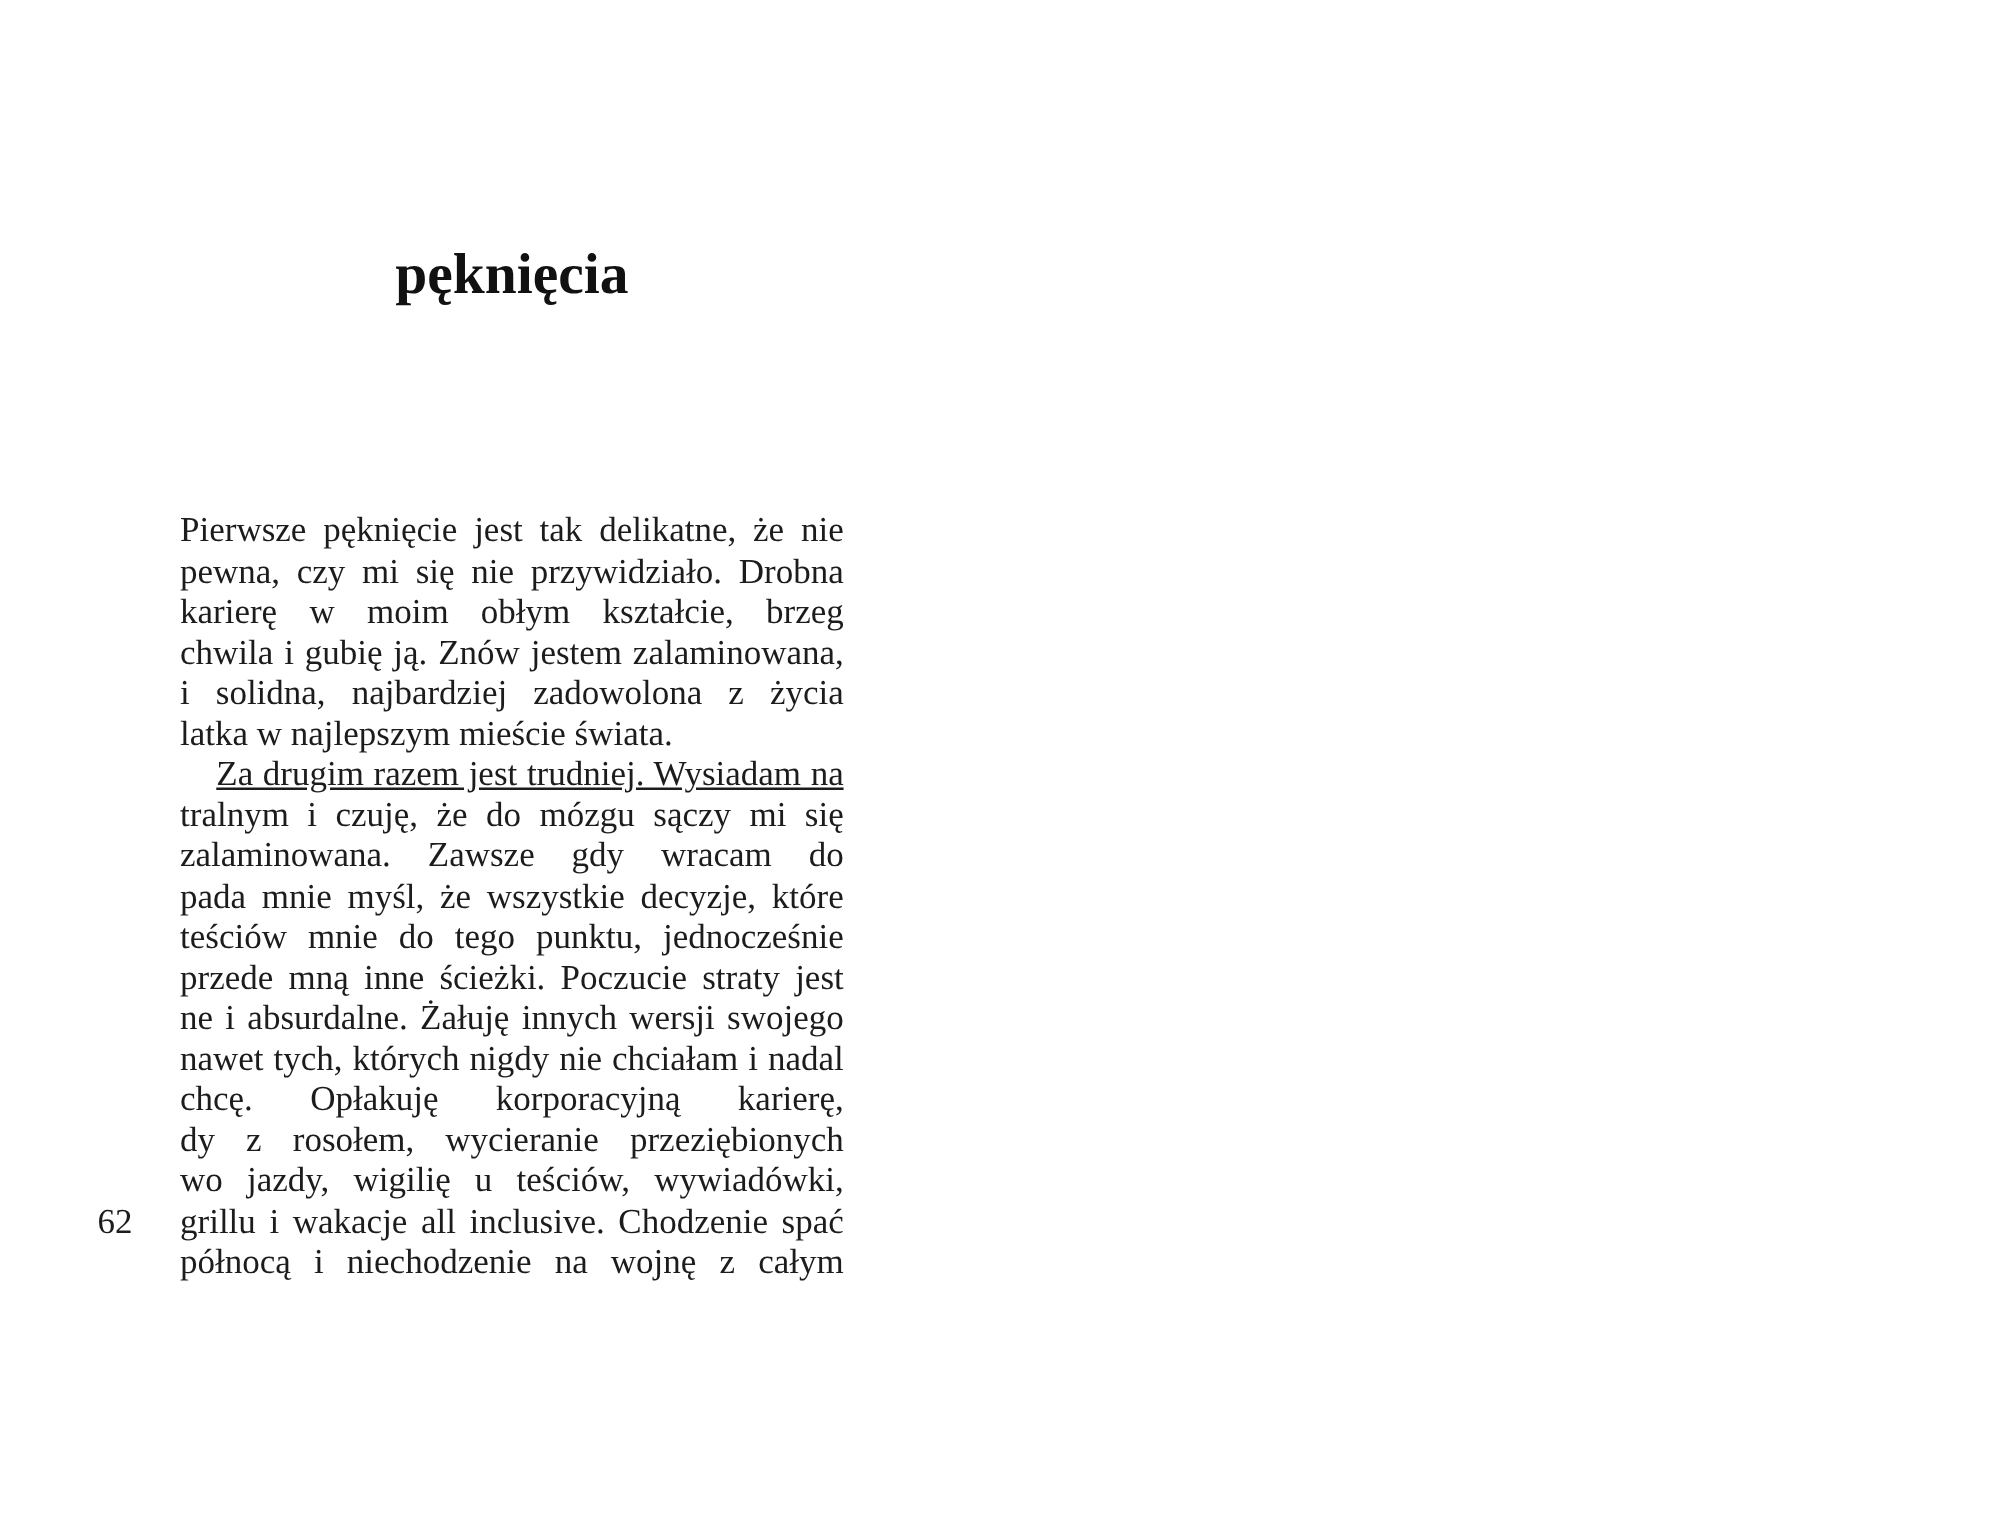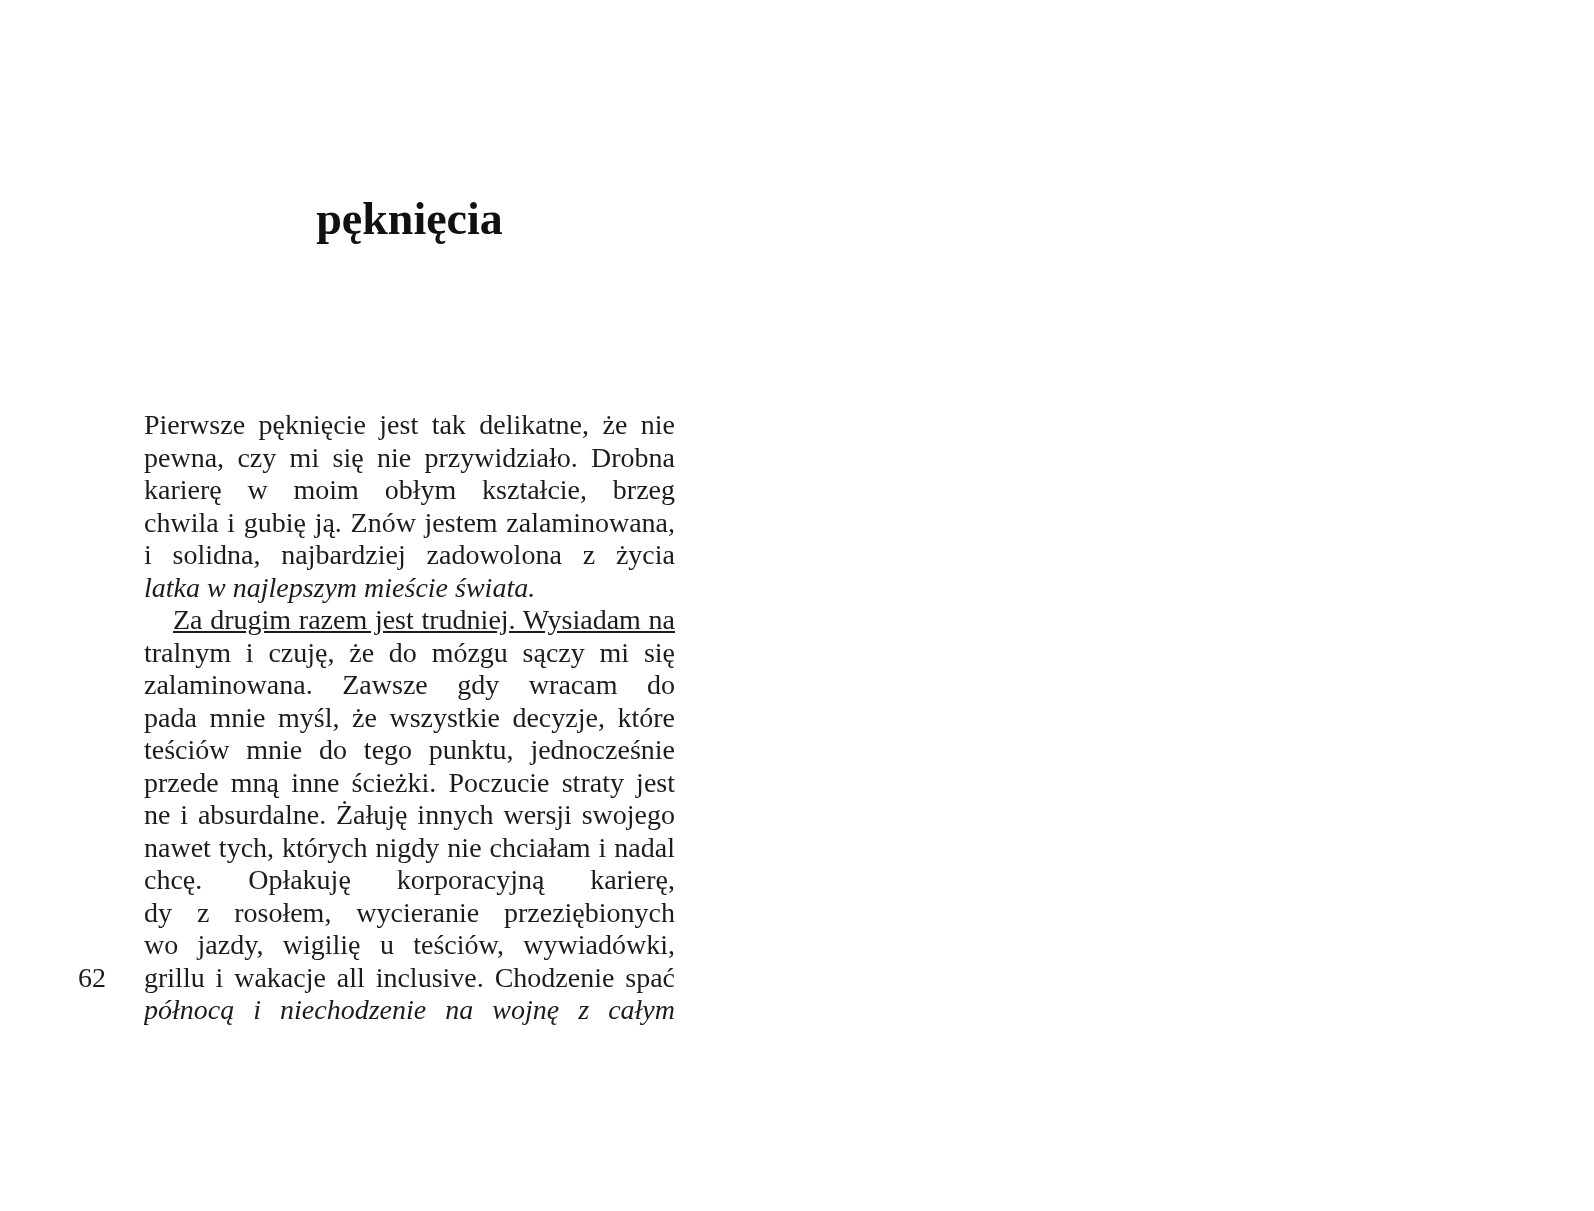--- a/index.html
+++ b/index.html
@@ -56,21 +56,20 @@
   .line {
     height: 32.5px;
     line-height: 32.5px;
     text-align: justify;
     text-align-last: justify;
     overflow: hidden;
     white-space: normal;
   }
   .line.last {
     text-align-last: left;
-    font-style: italic;
   }
   .line.indent {
     padding-left: 29px;
     text-decoration: underline;
   }
 
   .page-number {
     position: absolute;
     left: 78px;
     top: 962px;

